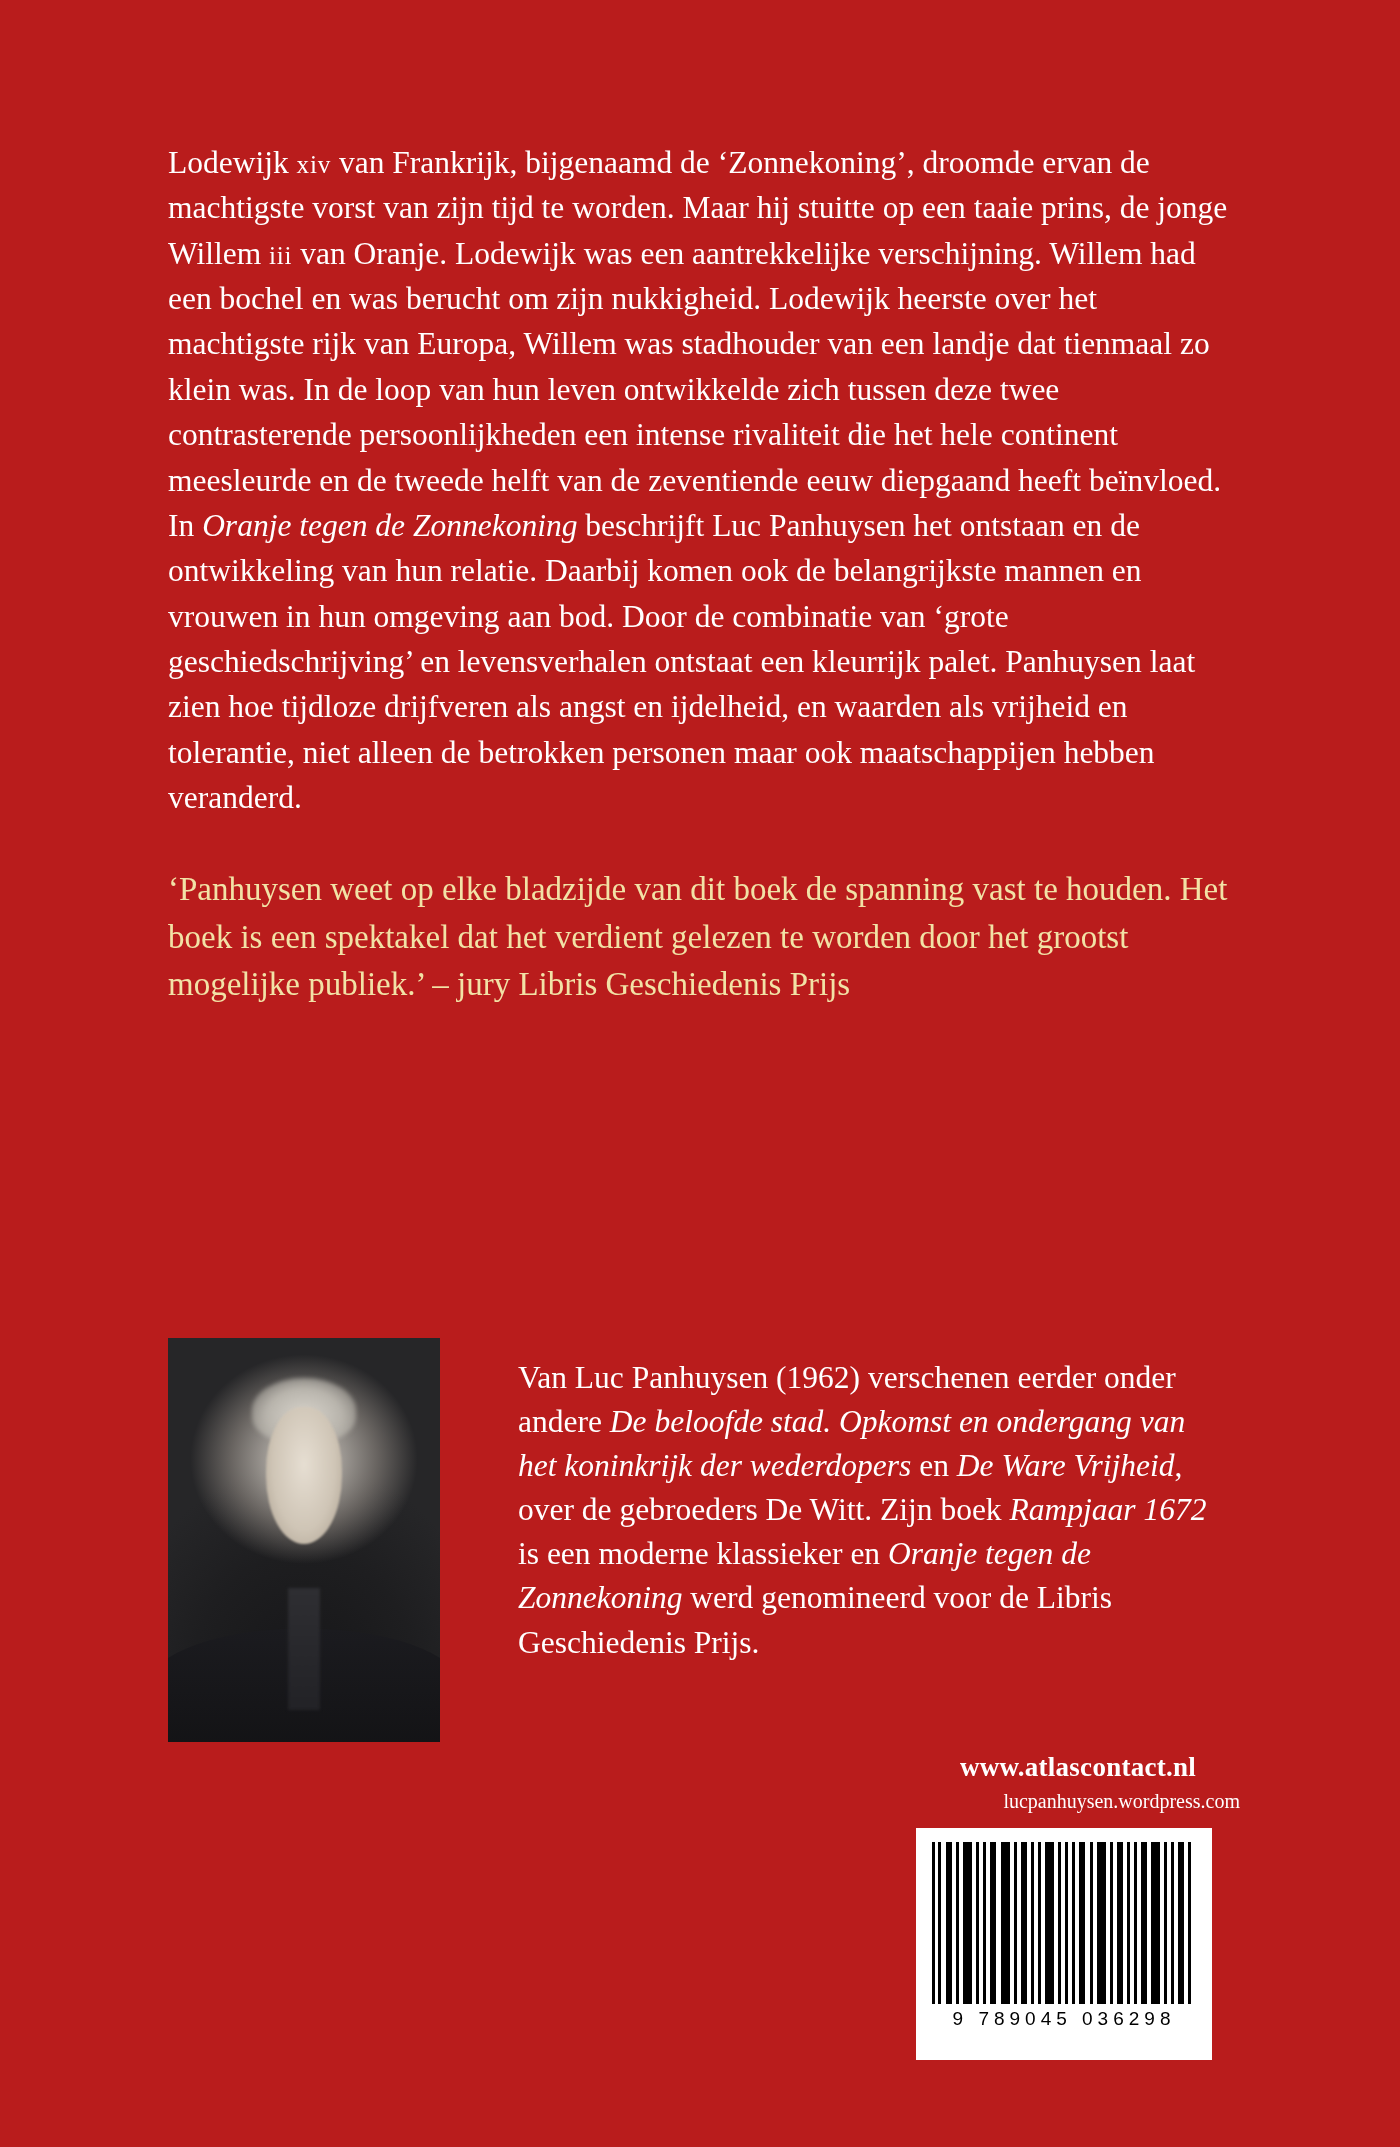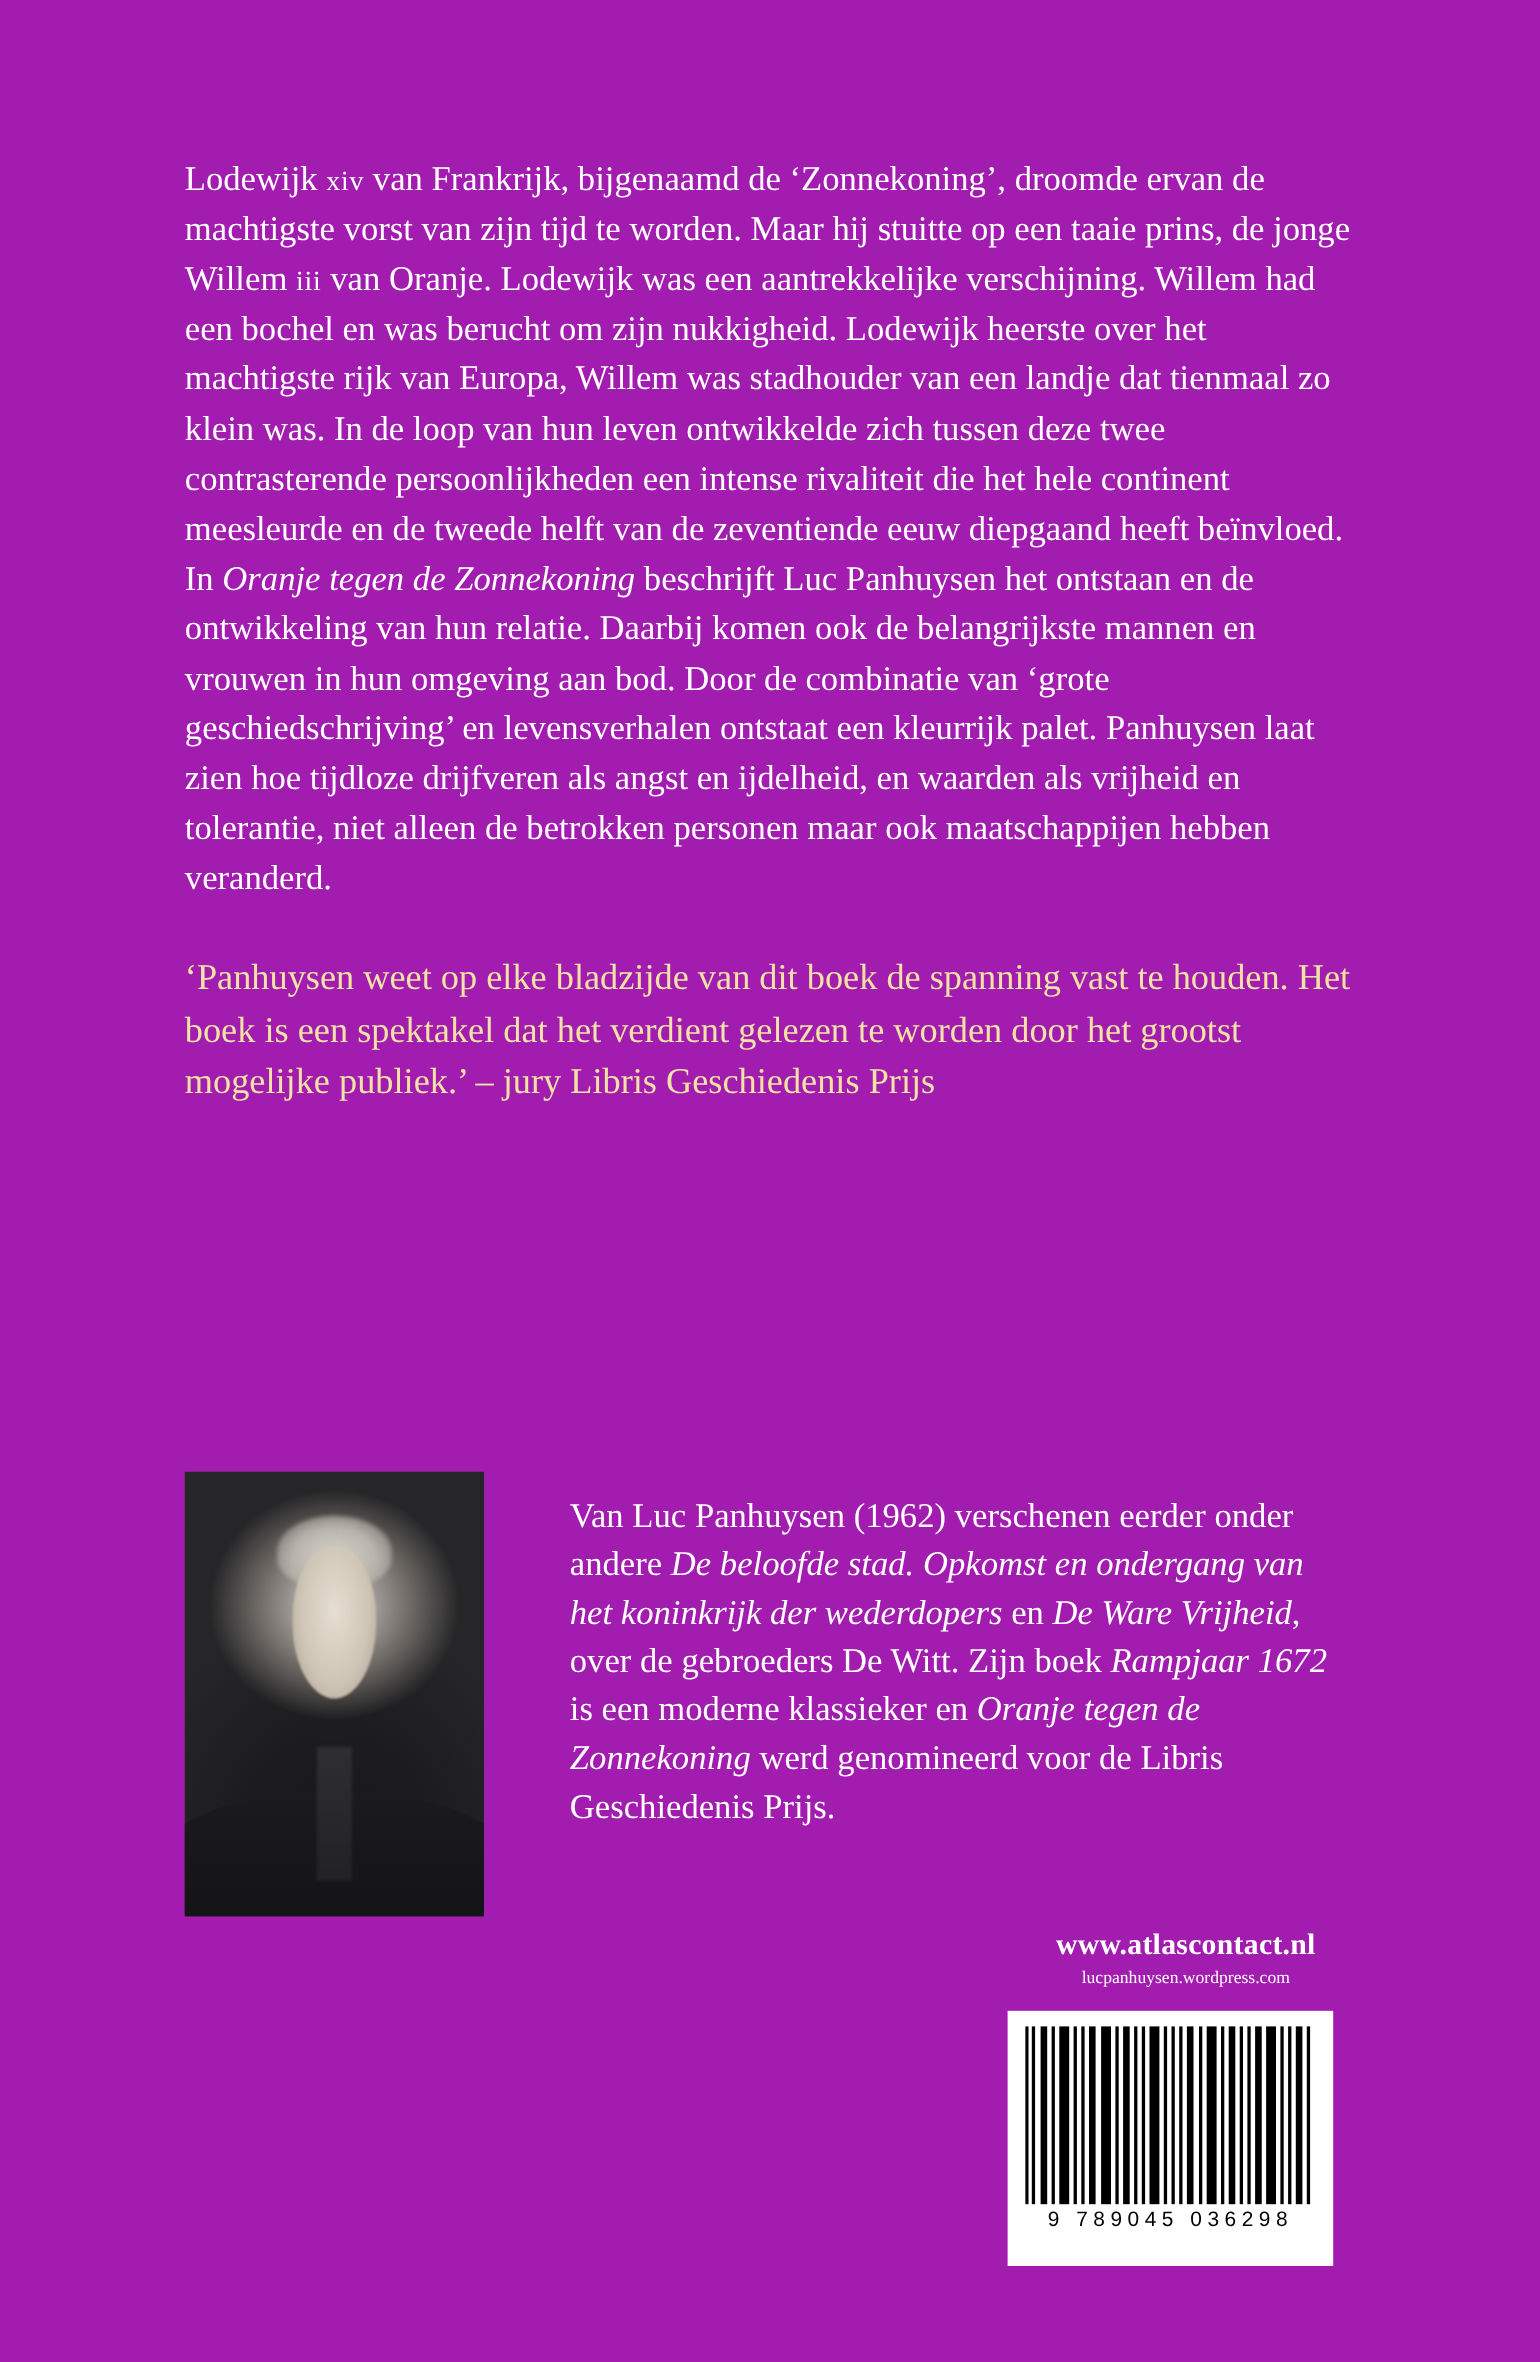--- a/index.html
+++ b/index.html
@@ -12,21 +12,21 @@
     height: 2147px;
     position: relative;
     overflow: hidden;
     font-family: "Liberation Serif", serif;
     color: #ffffff;
   }
 
   .page {
     position: absolute;
     inset: 0;
-    background: #a21caf;
+    background: #b91c1c;
   }
 
   .content {
     position: absolute;
     left: 168px;
     top: 140px;
     width: 1072px;
   }
 
   .blurb {
@@ -150,22 +150,23 @@
     text-align: center;
   }
   .web-main {
     font-size: 27px;
     font-weight: bold;
     letter-spacing: 0.01em;
     color: #ffffff;
   }
   .web-sub {
     margin-top: 7px;
-    font-size: 16px;
-    color: #ffffff;
+    font-size: 20px;
+    color: #ffffff;
+    text-align: right;
   }
 
   .barcode-box {
     position: absolute;
     left: 916px;
     top: 1828px;
     width: 296px;
     height: 232px;
     background: #ffffff;
     padding: 14px 16px 0 16px;

